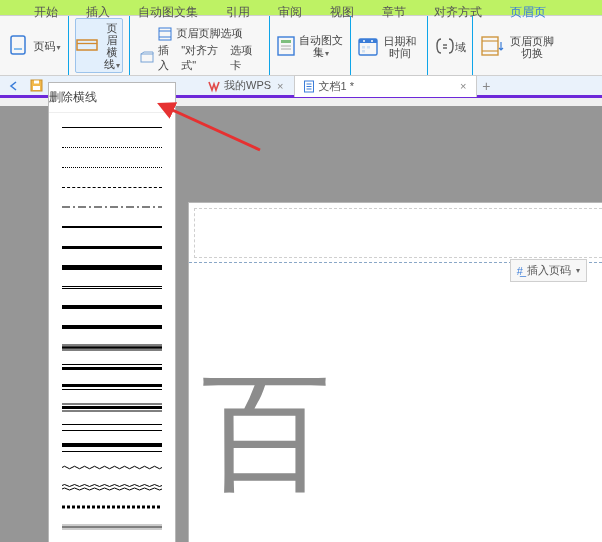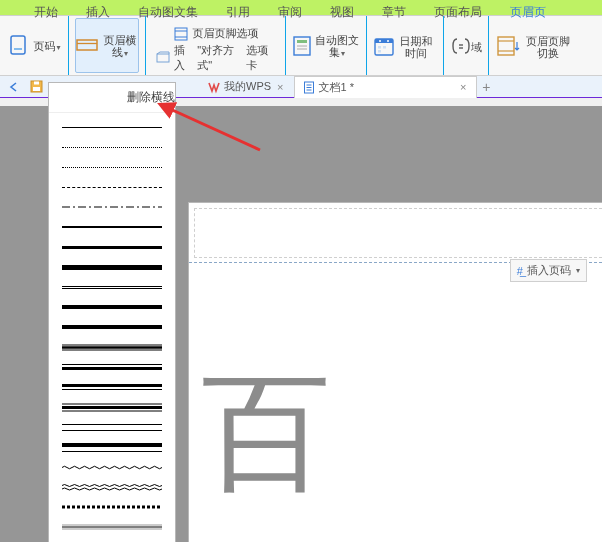--- a/index.html
+++ b/index.html
@@ -14,73 +14,73 @@
 .bigbtn { display: flex; flex-direction: row; align-items: center; justify-content: center; width: 56px; height: 56px; }
 .bigbtn .icn { width: 26px; height: 26px; display: flex; align-items: center; justify-content: center; }
 .bigbtn .lbl { font-size: 11px; color: #444; margin-top: 2px; text-align: center; line-height: 12px; }
 .hlbtn { background: #e2effc; border: 1px solid #9cc3eb; border-radius: 2px; }
 .dd { font-size: 8px; color: #666; margin-left: 1px; }
 
 .stack { display: flex; flex-direction: column; justify-content: center; gap: 4px; }
 .smrow { display: flex; align-items: center; gap: 4px; height: 20px; padding: 0 4px; font-size: 11px; color: #444; }
 .smrow .sicn { width: 16px; height: 16px; display: flex; align-items: center; justify-content: center; }
 
-.qat { height: 22px; background: #eaf2fb; display: flex; align-items: center; gap: 6px; padding: 0 6px; border-bottom: 1px solid #6d28d9; }
+.qat { height: 22px; background: #eaf2fb; display: flex; align-items: center; gap: 6px; padding: 0 6px; border-bottom: 3px solid #6d28d9; }
 .qat .qi { width: 16px; height: 16px; display: flex; align-items: center; justify-content: center; }
 .tabbar { display: flex; align-items: center; height: 22px; }
 .doctab { display: flex; align-items: center; gap: 4px; padding: 0 8px; height: 22px; font-size: 11px; color: #555; }
 .doctab.active { background: #fff; border-top: 1px solid #ccc; border-left: 1px solid #ccc; border-right: 1px solid #ccc; }
 .closex { color: #888; padding: 0 2px; }
 .plus { color: #888; width: 18px; text-align: center; font-size: 14px; }
 
 .docarea { position: absolute; left: 0; right: 0; top: 106px; bottom: 0; background: #969696; }
 .page { position: absolute; left: 188px; top: 96px; width: 430px; height: 450px; background: #fff; border: 1px solid #b8b8b8; }
 .headerbox { position: absolute; left: 0; right: 5px; top: 0; height: 60px; border-bottom: 1px dashed #8aa7c7; }
 .pgnum { position: absolute; right: 30px; top: 56px; display: flex; align-items: center; gap: 4px; border: 1px solid #cfcfcf; background: #f7f7f7; padding: 3px 6px; font-size: 11px; color: #555; }
 .bigchar { position: absolute; left: 12px; top: 165px; font-size: 130px; color: #8c8c8c; font-family: "SimSun", serif; line-height: 1; }
 
 .dropdown { position: absolute; left: 48px; top: 82px; width: 128px; background: #fff; border: 1px solid #b8b8b8; z-index: 90; }
-.dropdown .dtitle { padding: 6px 0; text-align: right; font-size: 12px; color: #444; border-bottom: 1px solid #eee; }
+.dropdown .dtitle { padding: 6px 0; text-align: left; font-size: 12px; color: #444; border-bottom: 1px solid #eee; }
 .dropdown .swatches { display: flex; flex-direction: column; gap: 0; padding: 4px 8px 8px 8px; }
 .sw { height: 20px; display: flex; align-items: center; justify-content: center; }
 .sw .line { width: 100px; }
 
 .arrow { position: absolute; left: 160px; top: 80px; z-index: 95; pointer-events: none; }
 
 svg { overflow: visible; }
 </style>
 </head>
 <body>
 
 <div class="topmenu">
   <div class="item">开始</div>
   <div class="item">插入</div>
   <div class="item">自动图文集</div>
   <div class="item">引用</div>
   <div class="item">审阅</div>
   <div class="item">视图</div>
   <div class="item">章节</div>
-  <div class="item">页面布局</div>
+  <div class="item">对齐方式</div>
   <div class="item active">页眉页</div>
 </div>
 
 <div class="ribbon">
   <div class="rgroup">
     <div class="bigbtn">
       <span class="icn">
           <svg width="22" height="22">
             <rect x="2" y="1" width="14" height="18" rx="2" fill="none" stroke="#3b7dd8" stroke-width="1.5"></rect>
             <path d="M5 14 h8" stroke="#5fa8e8" stroke-width="1.5"></path>
           </svg>
         </span>
       <span class="lbl"><span>页码</span><span class="dd">▾</span></span>
     </div>
   </div>
   <div class="rgroup">
-    <div class="bigbtn hlbtn" style="width:64px">
+    <div class="bigbtn hlbtn" style="width:48px">
       <span class="icn">
           <svg width="26" height="20">
             <rect x="1" y="4" width="20" height="10" fill="none" stroke="#d18a31" stroke-width="1.5"></rect>
             <line x1="1" y1="7.5" x2="21" y2="7.5" stroke="#d18a31" stroke-width="1.3"></line>
           </svg>
         </span>
       <span class="lbl"><span>页眉横线</span><span class="dd">▾</span></span>
     </div>
   </div>
   <div class="rgroup stack" style="width:140px">

